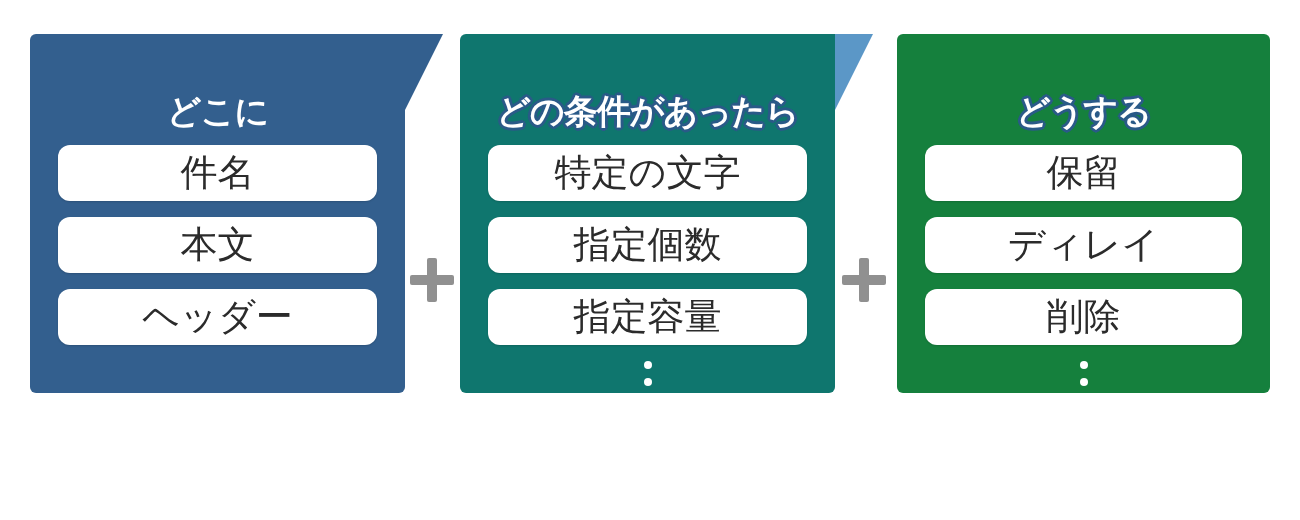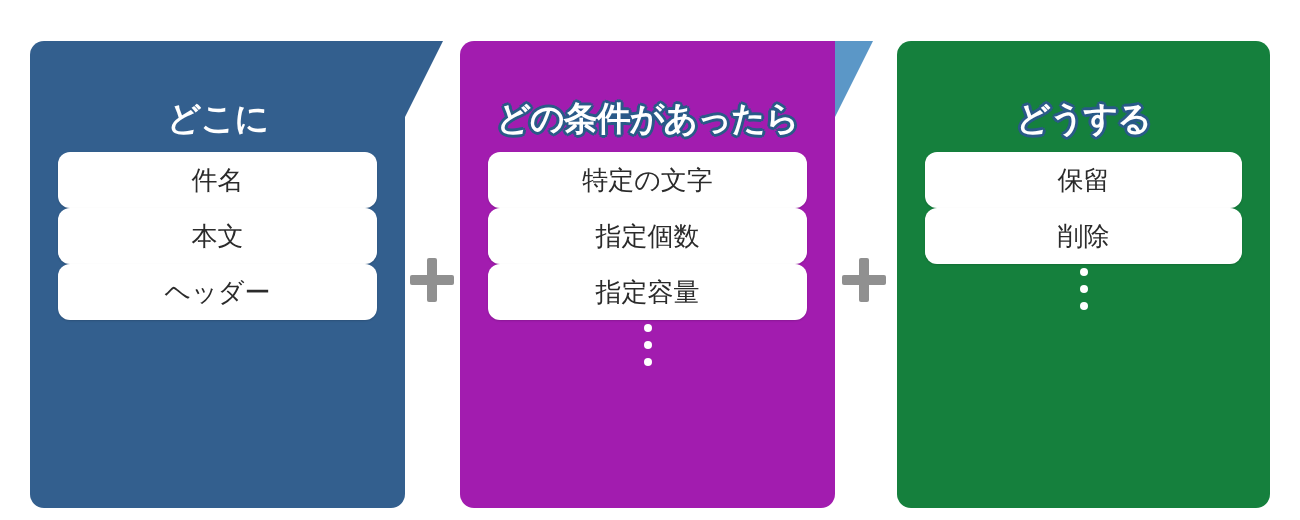--- a/index.html
+++ b/index.html
@@ -1,26 +1,26 @@
 <!DOCTYPE html>
 <html><head>
 <meta charset="utf-8">
 <style>
   html, body { margin:0; padding:0; }
   body { width:1300px; height:520px; background:#ffffff; position:relative; overflow:hidden;
          font-family:"DejaVu Sans", sans-serif; }
-  .panel { position:absolute; top:41px; height:467px; border-radius:14px; }
+  .panel { position:absolute; top:34px; height:359px; border-radius:6px; }
   .panel-arrow { position:absolute; top:0; width:0; height:0;
                  border-top:38px solid transparent; border-bottom:38px solid transparent; }
   .panel-title { position:absolute; top:60px; left:0; right:0; text-align:center;
                  font-size:34px; font-weight:bold; letter-spacing:-1px; line-height:1; }
   .items { position:absolute; left:28px; right:28px; top:111px; }
-  .item { height:56px; background:#ffffff; border-radius:12px; 
+  .item { height:56px; background:#ffffff; border-radius:12px; margin-bottom:16px;
           display:flex; align-items:center; justify-content:center;
-          font-size:26px; color:#2b2b2b; box-shadow:0 1px 2px rgba(0,0,0,0.15);text-align:center; }
+          font-size:37px; color:#2b2b2b; box-shadow:0 1px 2px rgba(0,0,0,0.15);text-align:center; }
   .dots { display:flex; flex-direction:column; align-items:center; gap:9px; margin-top:4px; }
   .dot { width:8px; height:8px; border-radius:50%; background:#ffffff; }
   .plus { position:absolute; top:258px; width:44px; height:44px; }
   .plus::before, .plus::after { content:""; position:absolute; background:#909090; border-radius:2px; }
   .plus::before { left:0; top:17px; width:44px; height:10px; }
   .plus::after { left:17px; top:0; width:10px; height:44px; }
 </style>
 </head>
 <body>
 
@@ -29,41 +29,42 @@
   <div class="panel-title" style="color:#ffffff;">どこに</div>
   <div class="items">
     <div class="item">件名</div>
     <div class="item">本文</div>
     <div class="item">ヘッダー</div>
   </div>
 </div>
 
 <div class="plus" style="left:410px;"></div>
 
-<div class="panel" style="left:460px; width:375px; background:#a21caf; border-top-right-radius:0;">
+<div class="panel" style="left:460px; width:375px; background:#0f766e; border-top-right-radius:0;">
   <div class="panel-arrow" style="left:375px; top:0; border-left:38px solid #5b97c7; border-top:0 solid transparent; border-bottom:76px solid transparent;"></div>
   <div class="panel-title" style="color:#ffffff; text-shadow:-2px -2px 0 #2a5a88, 2px -2px 0 #2a5a88, -2px 2px 0 #2a5a88, 2px 2px 0 #2a5a88, 0 3px 0 #2a5a88, 3px 0 0 #2a5a88, -3px 0 0 #2a5a88, 0 -3px 0 #2a5a88;">どの条件があったら</div>
   <div class="items">
     <div class="item">特定の文字</div>
     <div class="item">指定個数</div>
     <div class="item">指定容量</div>
     <div class="dots">
       <div class="dot"></div>
         <div class="dot"></div>
         <div class="dot"></div>
     </div>
   </div>
 </div>
 
 <div class="plus" style="left:842px;"></div>
 
 <div class="panel" style="left:897px; width:373px; background:#15803d;">
   <div class="panel-title" style="color:#ffffff; text-shadow:-2px -2px 0 #2a5a88, 2px -2px 0 #2a5a88, -2px 2px 0 #2a5a88, 2px 2px 0 #2a5a88, 0 3px 0 #2a5a88, 3px 0 0 #2a5a88, -3px 0 0 #2a5a88, 0 -3px 0 #2a5a88;">どうする</div>
   <div class="items">
     <div class="item">保留</div>
+    <div class="item">ディレイ</div>
     <div class="item">削除</div>
     <div class="dots">
       <div class="dot"></div>
         <div class="dot"></div>
         <div class="dot"></div>
     </div>
   </div>
 </div>
 
 </body></html>

